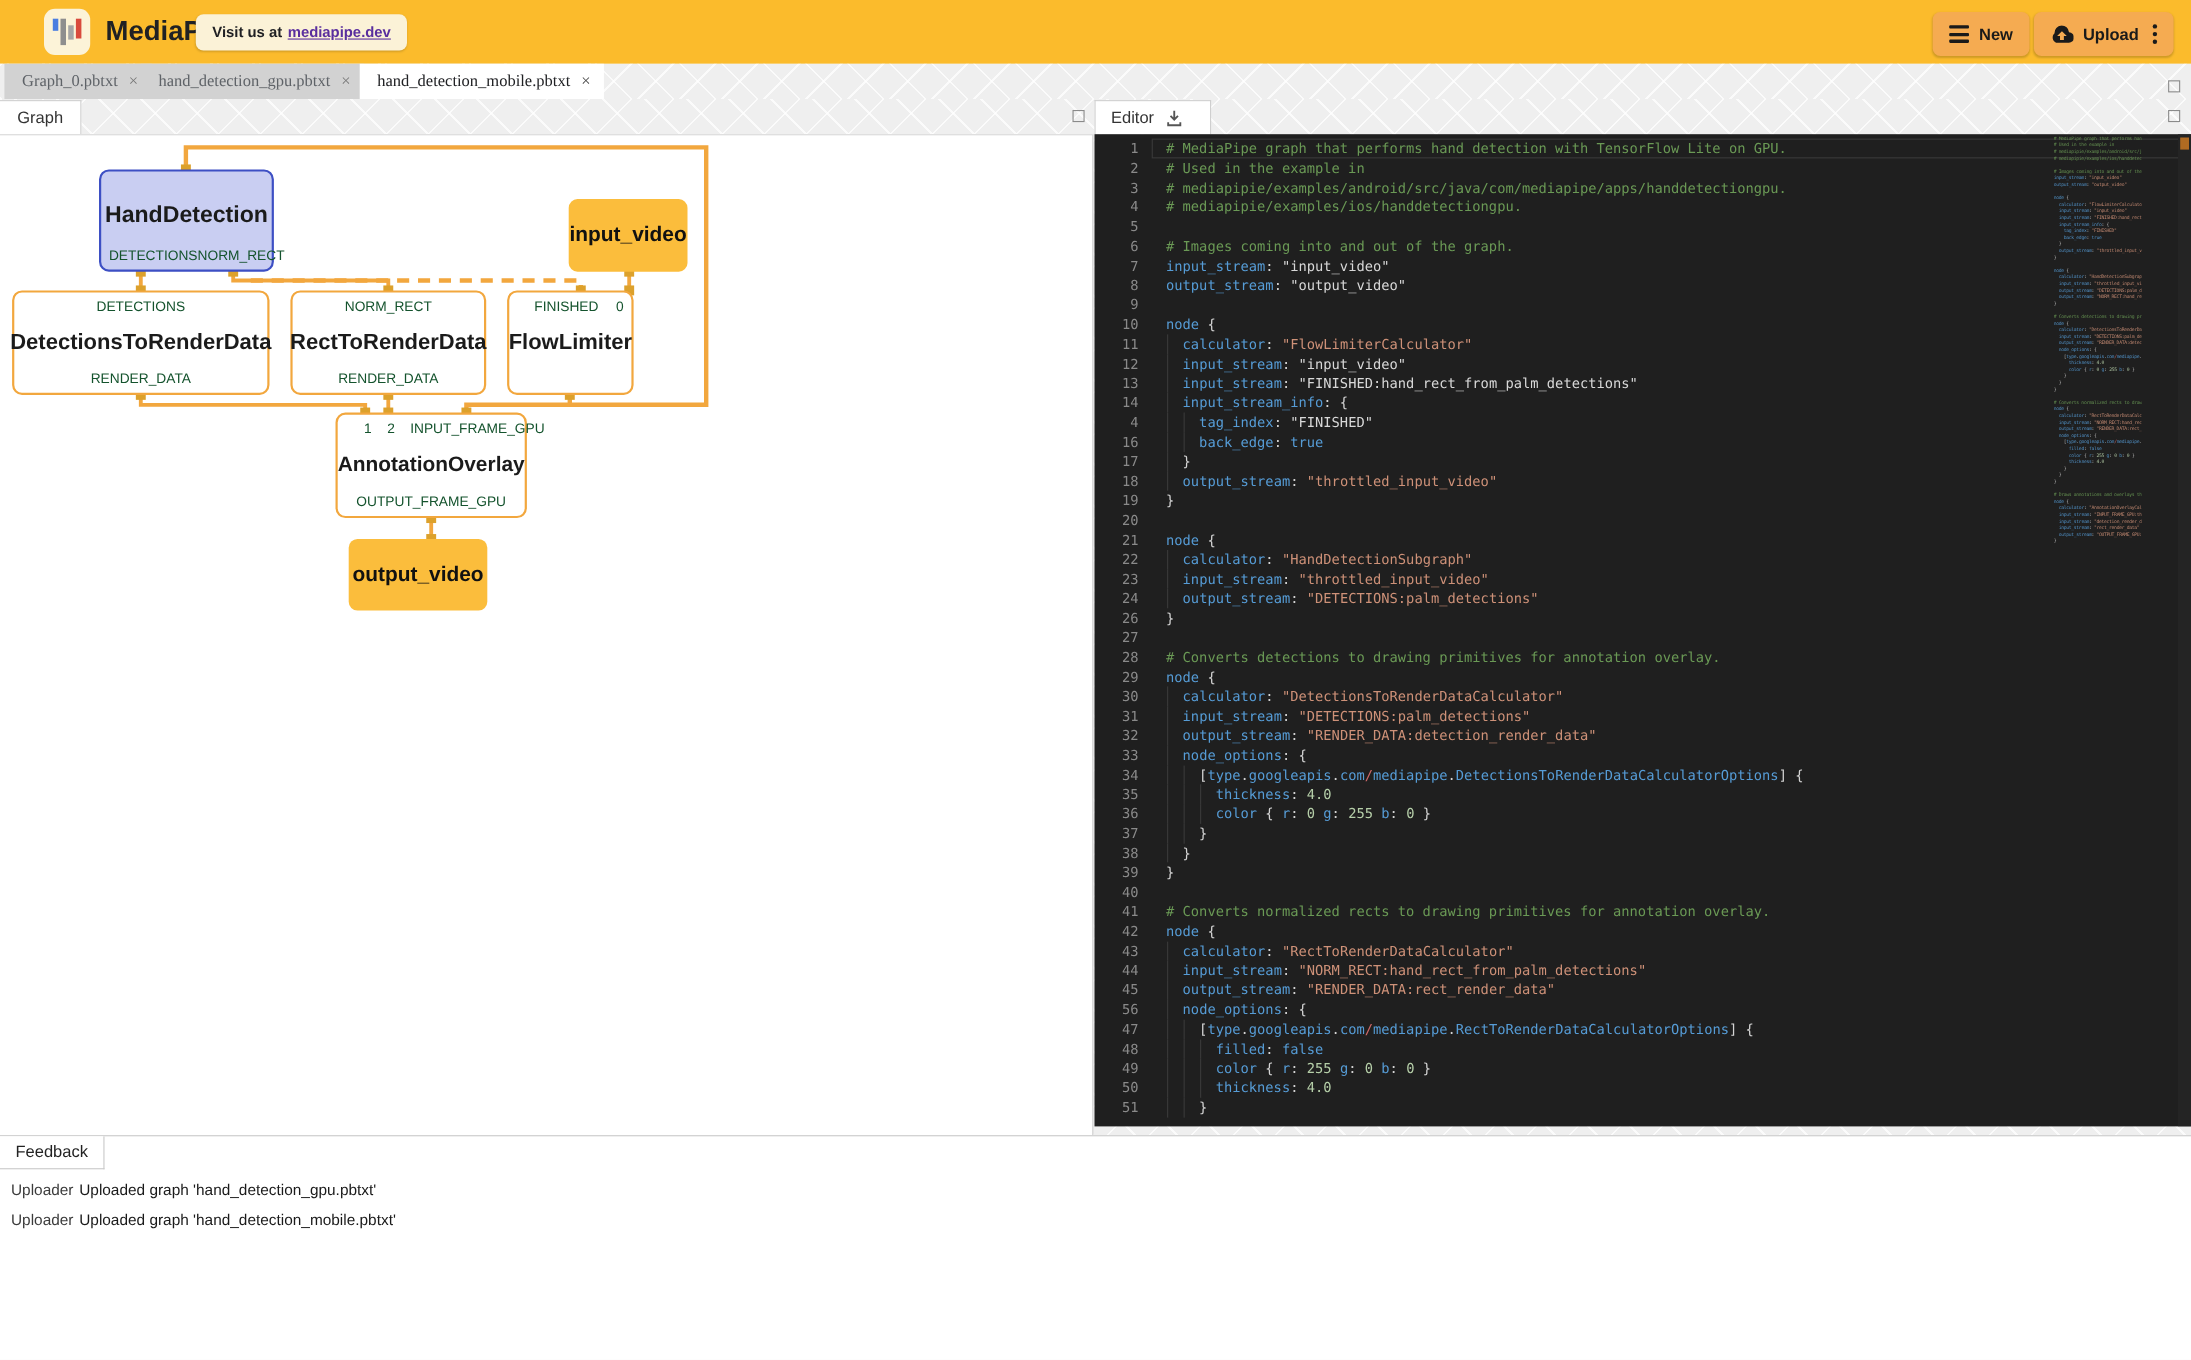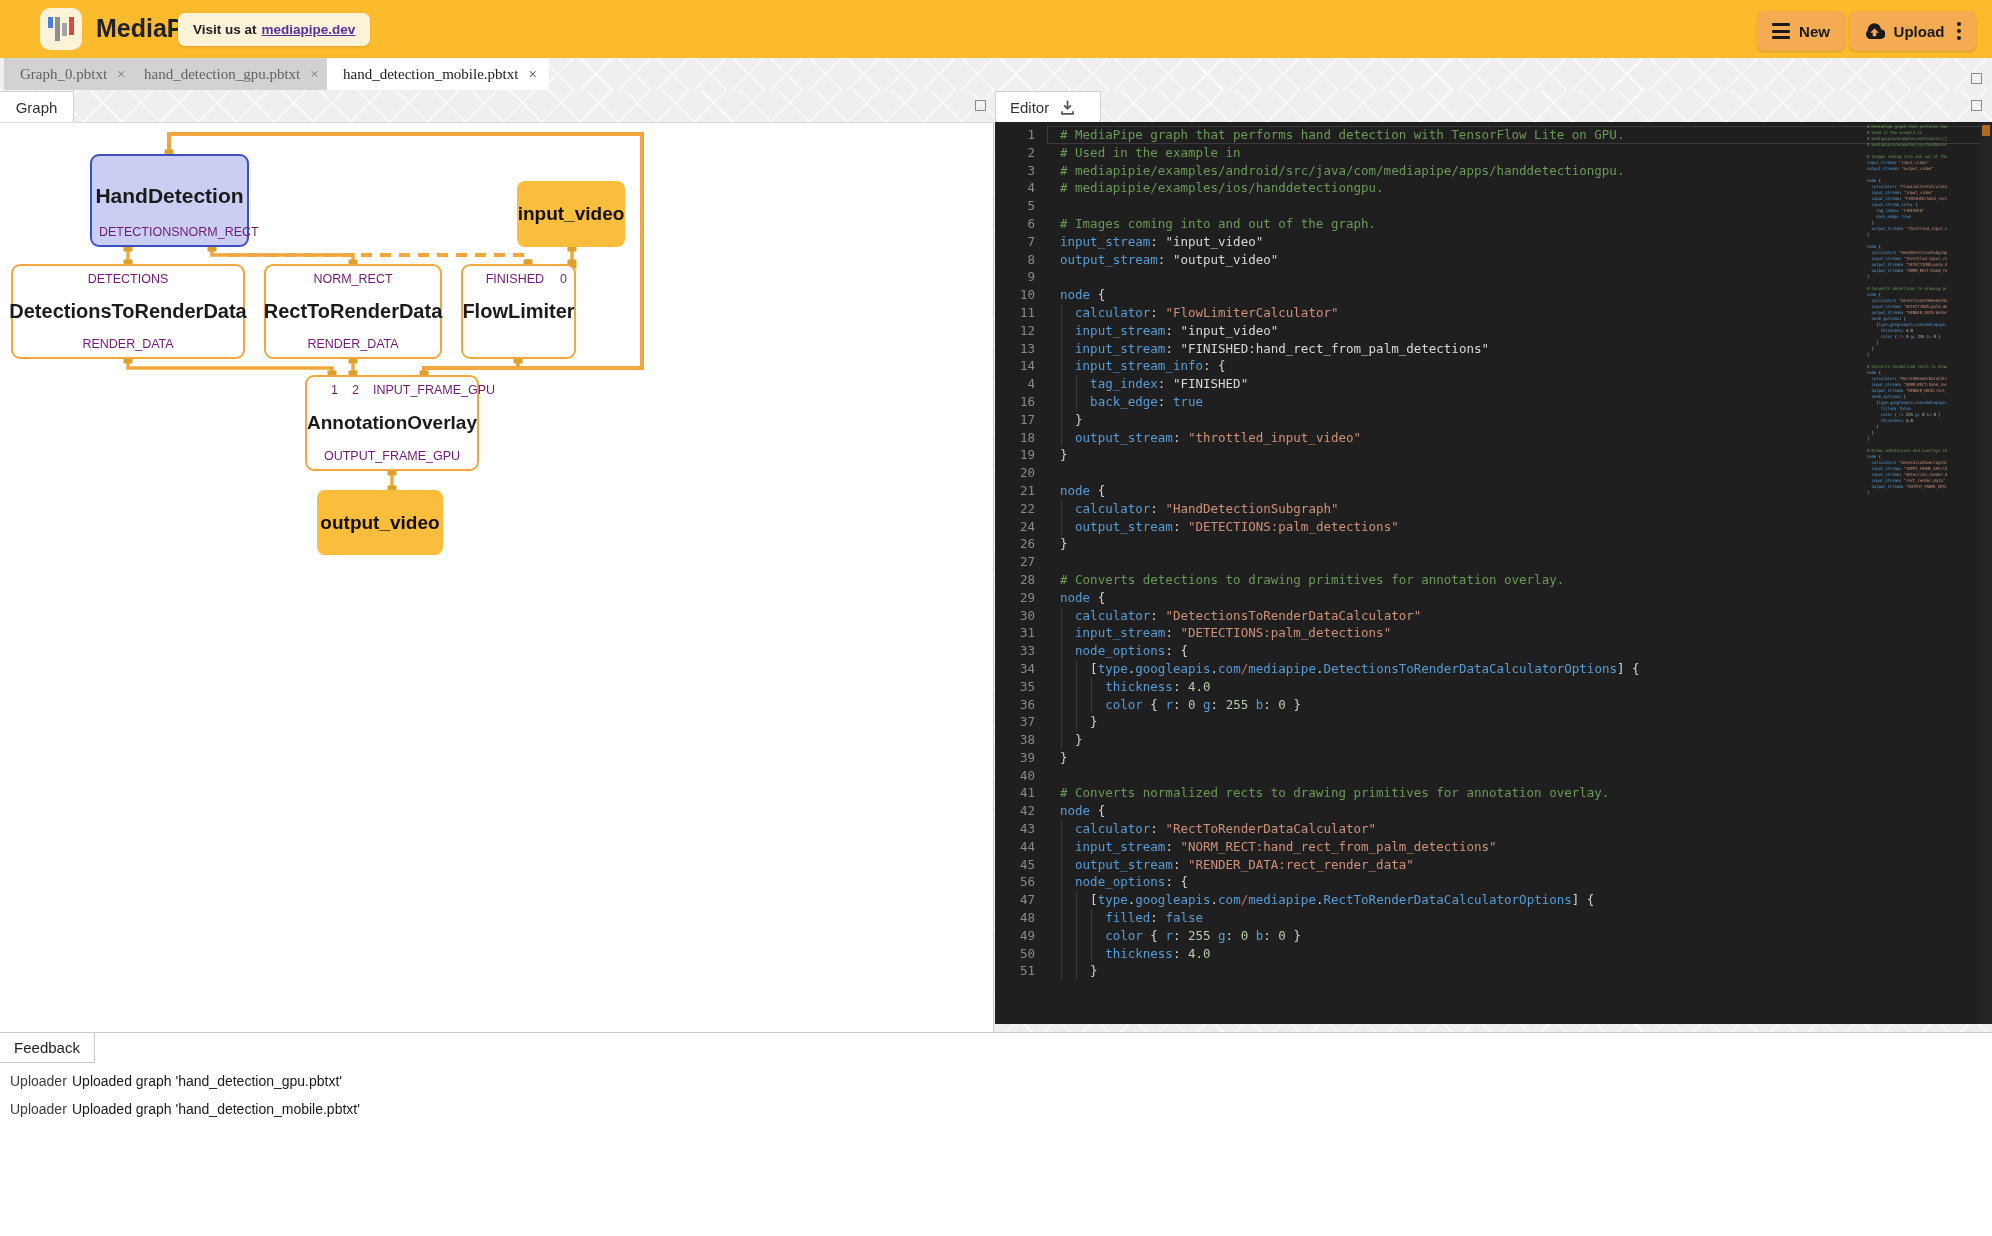--- a/index.html
+++ b/index.html
@@ -46,21 +46,21 @@
 
   .maxicon { position:absolute; width:11px; height:11px; border:1.5px solid #8a8a8a; background:transparent; cursor:pointer; }
 
   
   #graph-canvas { position:absolute; left:0; top:122px; width:994px; height:910px; background:#fff;
                   border-top:1px solid #D8D8D8; border-right:1px solid #C9C9C9; }
   #graph-svg { position:absolute; left:0; top:0; }
   .gnode { position:absolute; background:#fff; border:2.5px solid #F2A73E; border-radius:9px;
            display:flex; flex-direction:column; justify-content:space-between; align-items:center;
            padding:6px 4px; cursor:pointer; }
-  .gnode .pt { font-size:12.5px; color:#701a75; white-space:nowrap; }
+  .gnode .pt { font-size:12.5px; color:#14532d; white-space:nowrap; }
   .gnode .ttl { font-size:20px; font-weight:bold; color:#1b1b1b; white-space:nowrap; }
   .stream-node { position:absolute; background:#FBBD3C; border-radius:8px; display:flex;
                  align-items:center; justify-content:center; font-size:19px; font-weight:bold;
                  color:#111; cursor:pointer; }
   #node-hand-detection { background:#C9CEF2; border:2.5px solid #3D4FC4; justify-content:flex-start; }
   #node-hand-detection .ttl { margin-top:22px; font-size:21px; }
   #node-hand-detection .ports-row { position:absolute; bottom:6px; left:0; width:100%;
         display:flex; justify-content:space-between; padding:0 7px; }
 
   
@@ -265,27 +265,29 @@
         <div class="cl"><span class="ln">13</span><i class="ig" style="left:66px"></i><span class="lc">  <span style="color:#569CD6">input_stream</span><span style="color:#d4d4d4">:</span> <span style="color:#d8d8d8">"FINISHED:hand_rect_from_palm_detections"</span></span></div>
         <div class="cl"><span class="ln">14</span><i class="ig" style="left:66px"></i><span class="lc">  <span style="color:#569CD6">input_stream_info</span><span style="color:#d4d4d4">:</span> {</span></div>
         <div class="cl"><span class="ln">4</span><i class="ig" style="left:66px"></i><i class="ig" style="left:81.06px"></i><span class="lc">    <span style="color:#569CD6">tag_index</span><span style="color:#d4d4d4">:</span> <span style="color:#d8d8d8">"FINISHED"</span></span></div>
         <div class="cl"><span class="ln">16</span><i class="ig" style="left:66px"></i><i class="ig" style="left:81.06px"></i><span class="lc">    <span style="color:#569CD6">back_edge</span><span style="color:#d4d4d4">:</span> <span style="color:#569CD6">true</span></span></div>
         <div class="cl"><span class="ln">17</span><i class="ig" style="left:66px"></i><span class="lc">  }</span></div>
         <div class="cl"><span class="ln">18</span><i class="ig" style="left:66px"></i><span class="lc">  <span style="color:#569CD6">output_stream</span><span style="color:#d4d4d4">:</span> <span style="color:#CE9178">"throttled_input_video"</span></span></div>
         <div class="cl"><span class="ln">19</span><span class="lc">}</span></div>
         <div class="cl"><span class="ln">20</span><span class="lc"></span></div>
         <div class="cl"><span class="ln">21</span><span class="lc"><span style="color:#569CD6">node</span> {</span></div>
         <div class="cl"><span class="ln">22</span><i class="ig" style="left:66px"></i><span class="lc">  <span style="color:#569CD6">calculator</span><span style="color:#d4d4d4">:</span> <span style="color:#CE9178">"HandDetectionSubgraph"</span></span></div>
+        <div class="cl"><span class="ln">23</span><i class="ig" style="left:66px"></i><span class="lc">  <span style="color:#569CD6">input_stream</span><span style="color:#d4d4d4">:</span> <span style="color:#CE9178">"throttled_input_video"</span></span></div>
         <div class="cl"><span class="ln">24</span><i class="ig" style="left:66px"></i><span class="lc">  <span style="color:#569CD6">output_stream</span><span style="color:#d4d4d4">:</span> <span style="color:#CE9178">"DETECTIONS:palm_detections"</span></span></div>
         <div class="cl"><span class="ln">26</span><span class="lc">}</span></div>
         <div class="cl"><span class="ln">27</span><span class="lc"></span></div>
         <div class="cl"><span class="ln">28</span><span class="lc"><span style="color:#6A9955"># Converts detections to drawing primitives for annotation overlay.</span></span></div>
         <div class="cl"><span class="ln">29</span><span class="lc"><span style="color:#569CD6">node</span> {</span></div>
         <div class="cl"><span class="ln">30</span><i class="ig" style="left:66px"></i><span class="lc">  <span style="color:#569CD6">calculator</span><span style="color:#d4d4d4">:</span> <span style="color:#CE9178">"DetectionsToRenderDataCalculator"</span></span></div>
         <div class="cl"><span class="ln">31</span><i class="ig" style="left:66px"></i><span class="lc">  <span style="color:#569CD6">input_stream</span><span style="color:#d4d4d4">:</span> <span style="color:#CE9178">"DETECTIONS:palm_detections"</span></span></div>
+        <div class="cl"><span class="ln">32</span><i class="ig" style="left:66px"></i><span class="lc">  <span style="color:#569CD6">output_stream</span><span style="color:#d4d4d4">:</span> <span style="color:#CE9178">"RENDER_DATA:detection_render_data"</span></span></div>
         <div class="cl"><span class="ln">33</span><i class="ig" style="left:66px"></i><span class="lc">  <span style="color:#569CD6">node_options</span><span style="color:#d4d4d4">:</span> {</span></div>
         <div class="cl"><span class="ln">34</span><i class="ig" style="left:66px"></i><i class="ig" style="left:81.06px"></i><span class="lc">    [<span style="color:#569CD6">type</span>.<span style="color:#569CD6">googleapis</span>.<span style="color:#569CD6">com</span><span style="color:#D16969">/</span><span style="color:#569CD6">mediapipe</span>.<span style="color:#569CD6">DetectionsToRenderDataCalculatorOptions</span>] {</span></div>
         <div class="cl"><span class="ln">35</span><i class="ig" style="left:66px"></i><i class="ig" style="left:81.06px"></i><i class="ig" style="left:96.12px"></i><span class="lc">      <span style="color:#569CD6">thickness</span><span style="color:#d4d4d4">:</span> <span style="color:#B5CEA8">4.0</span></span></div>
         <div class="cl"><span class="ln">36</span><i class="ig" style="left:66px"></i><i class="ig" style="left:81.06px"></i><i class="ig" style="left:96.12px"></i><span class="lc">      <span style="color:#569CD6">color</span> { <span style="color:#569CD6">r</span><span style="color:#d4d4d4">:</span> <span style="color:#B5CEA8">0</span> <span style="color:#569CD6">g</span><span style="color:#d4d4d4">:</span> <span style="color:#B5CEA8">255</span> <span style="color:#569CD6">b</span><span style="color:#d4d4d4">:</span> <span style="color:#B5CEA8">0</span> }</span></div>
         <div class="cl"><span class="ln">37</span><i class="ig" style="left:66px"></i><i class="ig" style="left:81.06px"></i><span class="lc">    }</span></div>
         <div class="cl"><span class="ln">38</span><i class="ig" style="left:66px"></i><span class="lc">  }</span></div>
         <div class="cl"><span class="ln">39</span><span class="lc">}</span></div>
         <div class="cl"><span class="ln">40</span><span class="lc"></span></div>
         <div class="cl"><span class="ln">41</span><span class="lc"><span style="color:#6A9955"># Converts normalized rects to drawing primitives for annotation overlay.</span></span></div>
         <div class="cl"><span class="ln">42</span><span class="lc"><span style="color:#569CD6">node</span> {</span></div>

